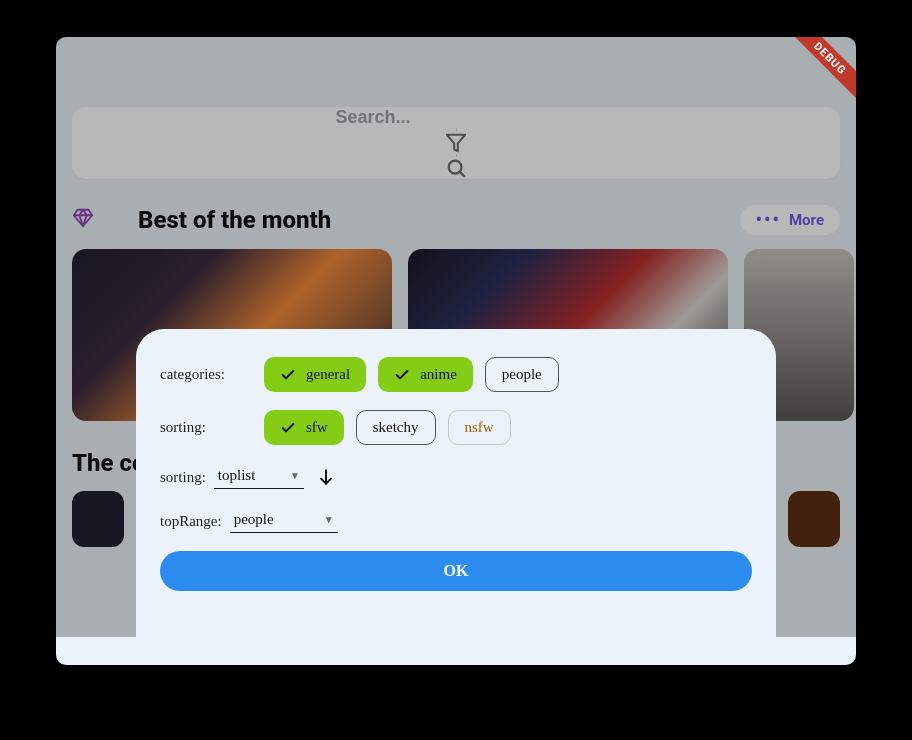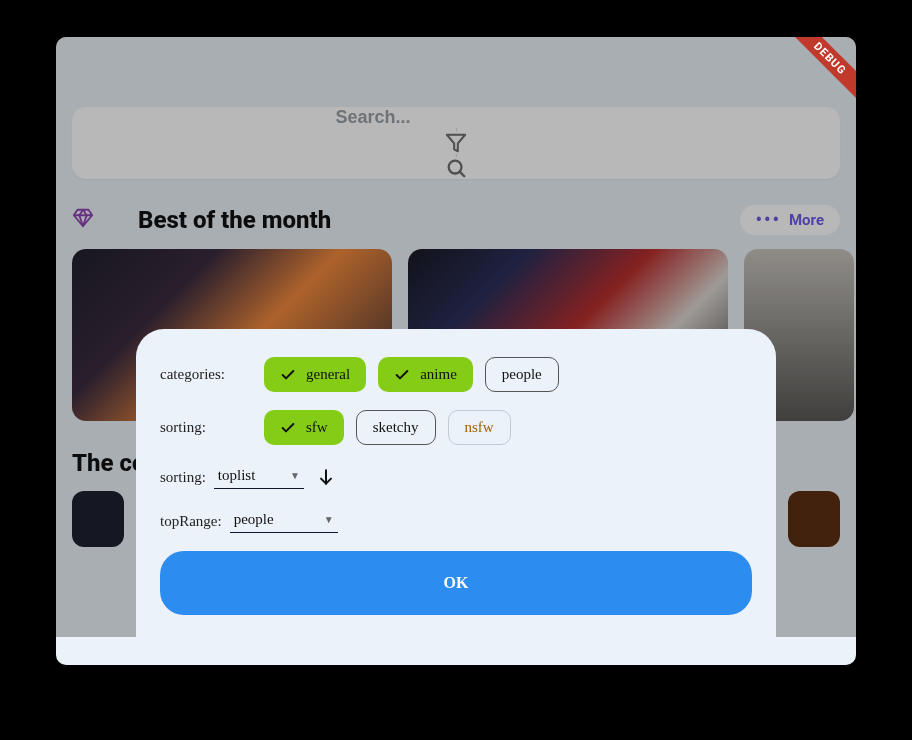--- a/index.html
+++ b/index.html
@@ -263,21 +263,21 @@
     height: 28px;
     cursor: pointer;
     color: #111;
   }
   .okbtn {
     margin-top: 10px;
     background: #2d8cf0;
     color: #fff;
     font-size: 16px;
     font-weight: 600;
-    height: 64px;
+    height: 40px;
     border-radius: 24px;
     display: flex;
     align-items: center;
     justify-content: center;
     cursor: pointer;
   }
 </style>
 </head>
 <body>
 

